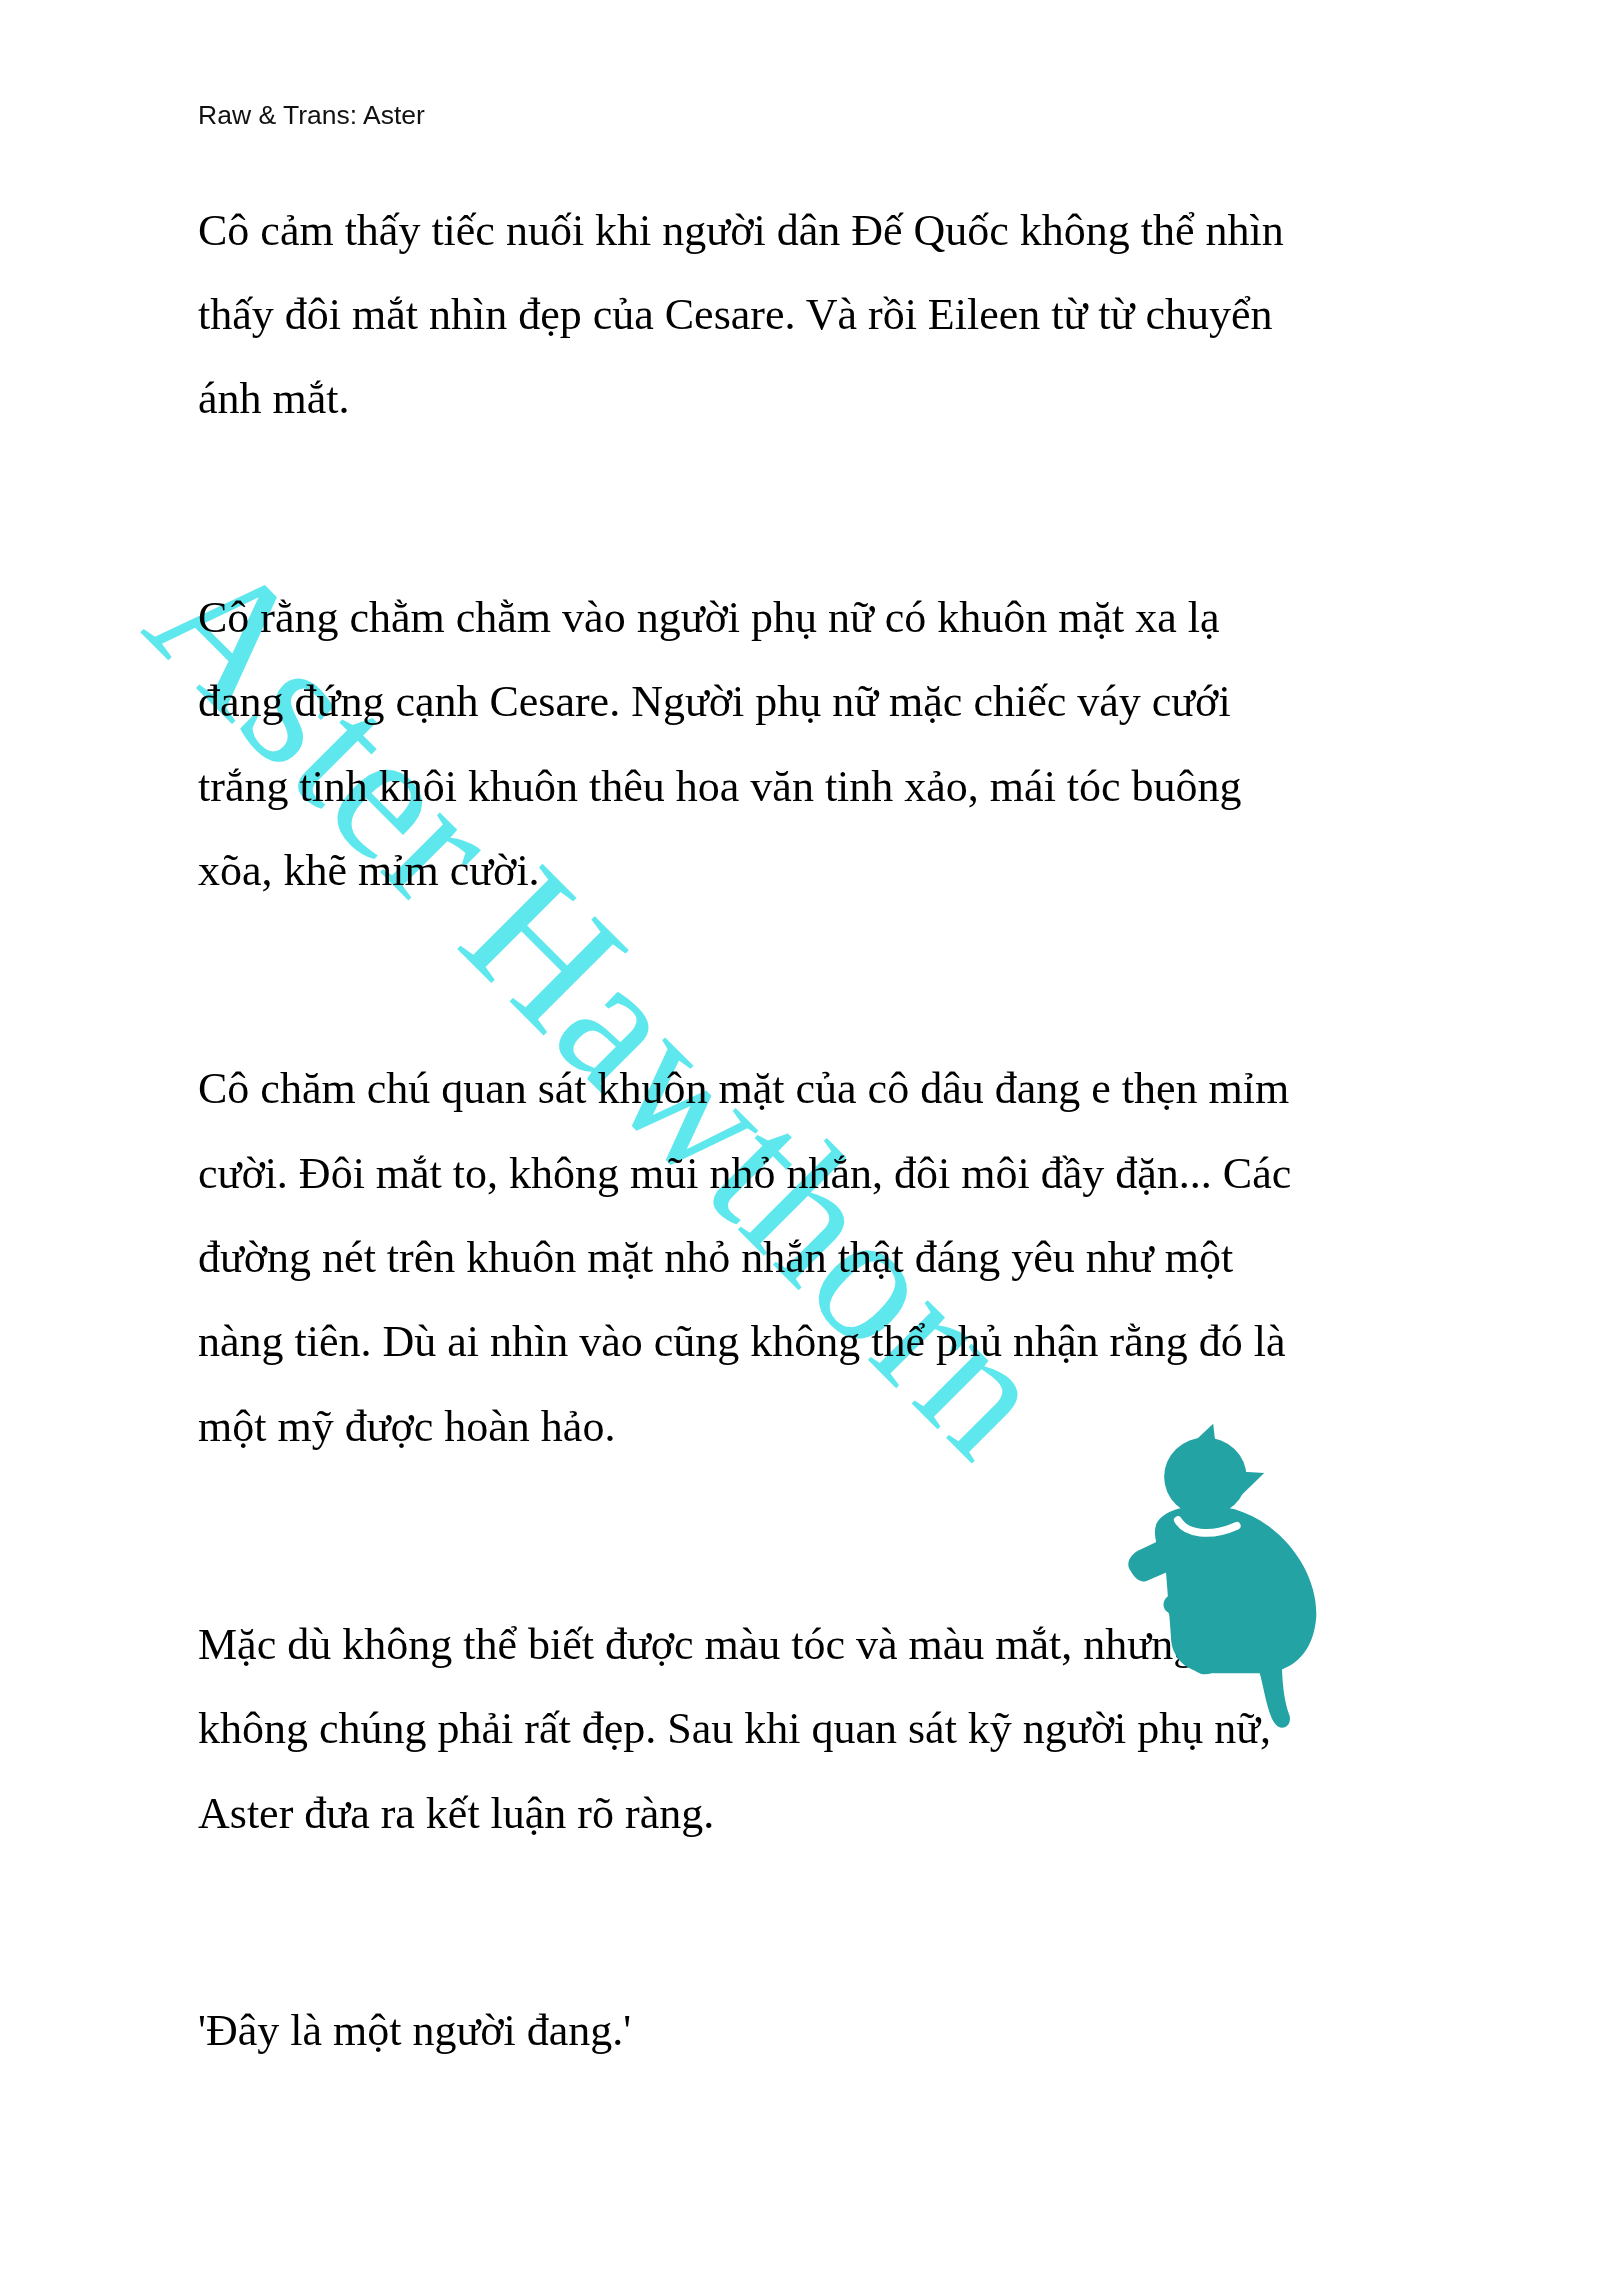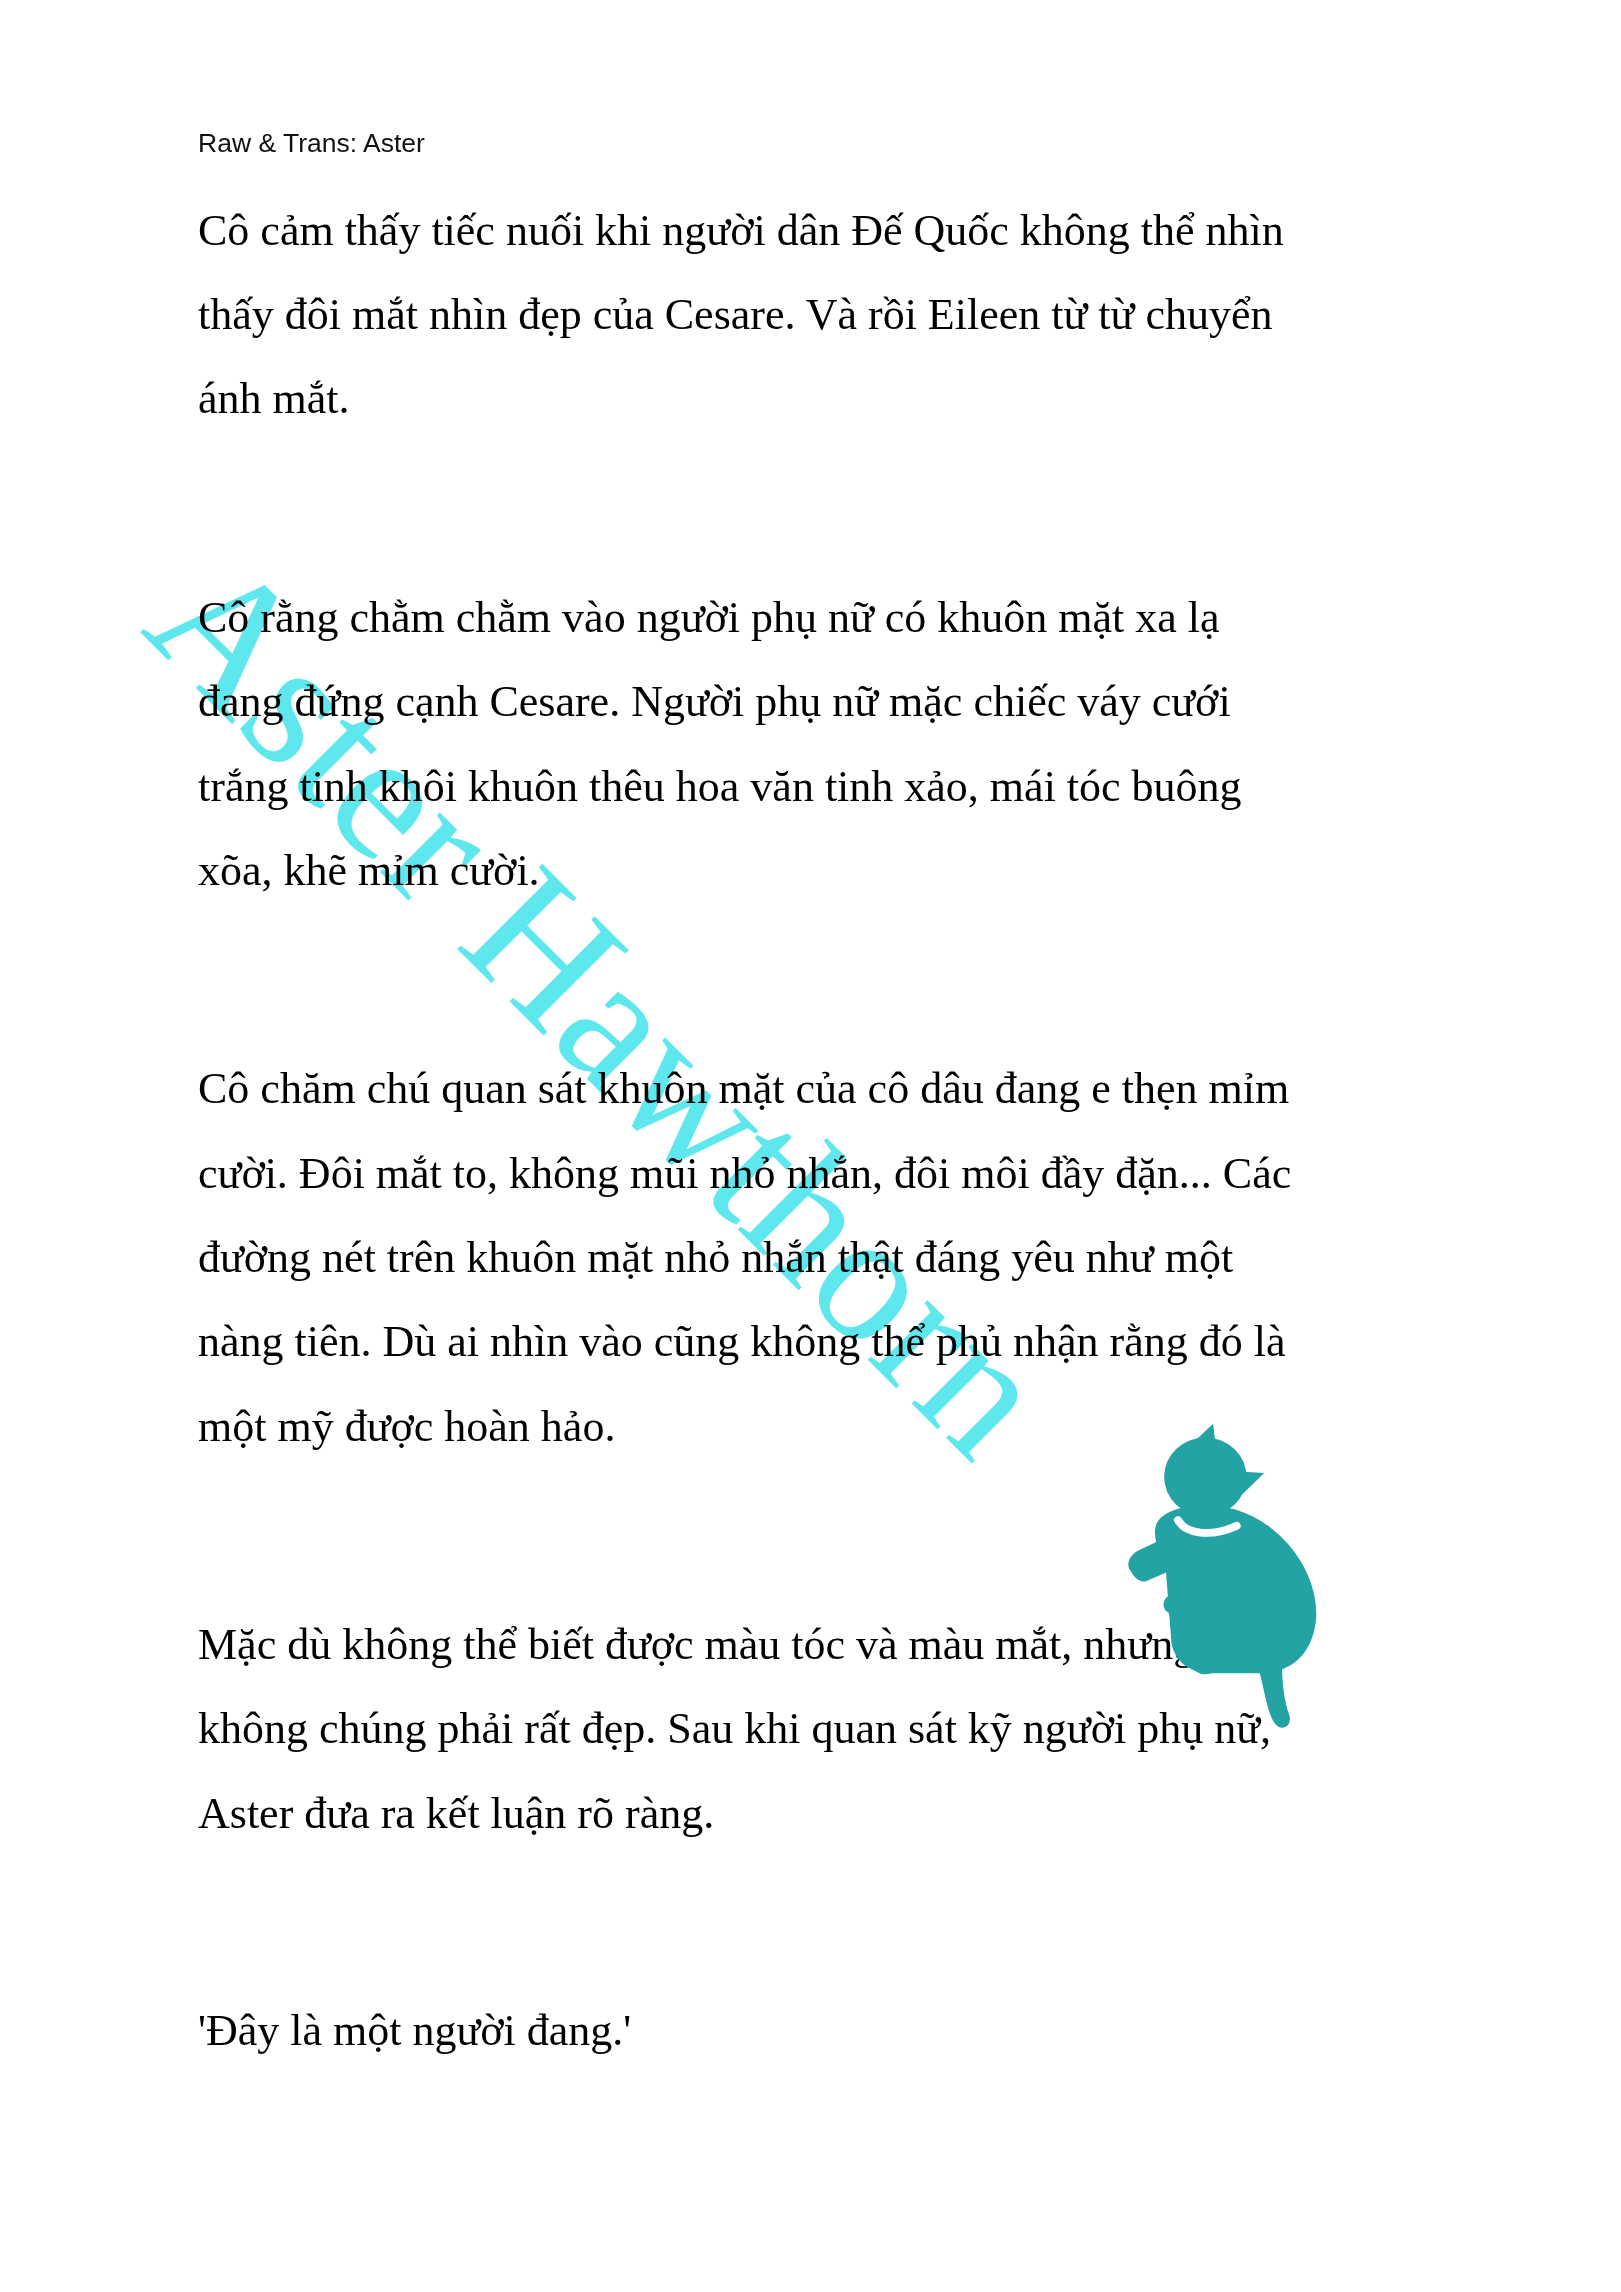--- a/index.html
+++ b/index.html
@@ -1,21 +1,21 @@
 <!DOCTYPE html>
 <html><head>
 <meta charset="utf-8">
 <style>
   html, body { margin: 0; padding: 0; background: #ffffff; }
   body { width: 1621px; height: 2293px; position: relative; overflow: hidden; }
   .page { position: absolute; left: 0; top: 0; width: 1621px; height: 2293px; background: #fff; }
   .header {
     position: absolute; left: 198px; top: 100px;
     font-family: "Liberation Sans", sans-serif; font-size: 26.5px; line-height: 31px;
-    color: #111; white-space: nowrap; margin-top: 28px;
+    color: #111; white-space: nowrap;
   }
   .body-text {
     position: absolute; left: 198px; top: 0; width: 1274px;
     font-family: "Liberation Serif", serif; font-size: 44px; color: #000;
   }
   .line { position: absolute; left: 0; white-space: nowrap; line-height: 49px; height: 49px; }
   .watermark {
     position: absolute; left: 248px; top: 669px;
     transform-origin: 0 0; transform: rotate(45deg);
     font-family: "Liberation Serif", serif; font-size: 184px; line-height: 1;

